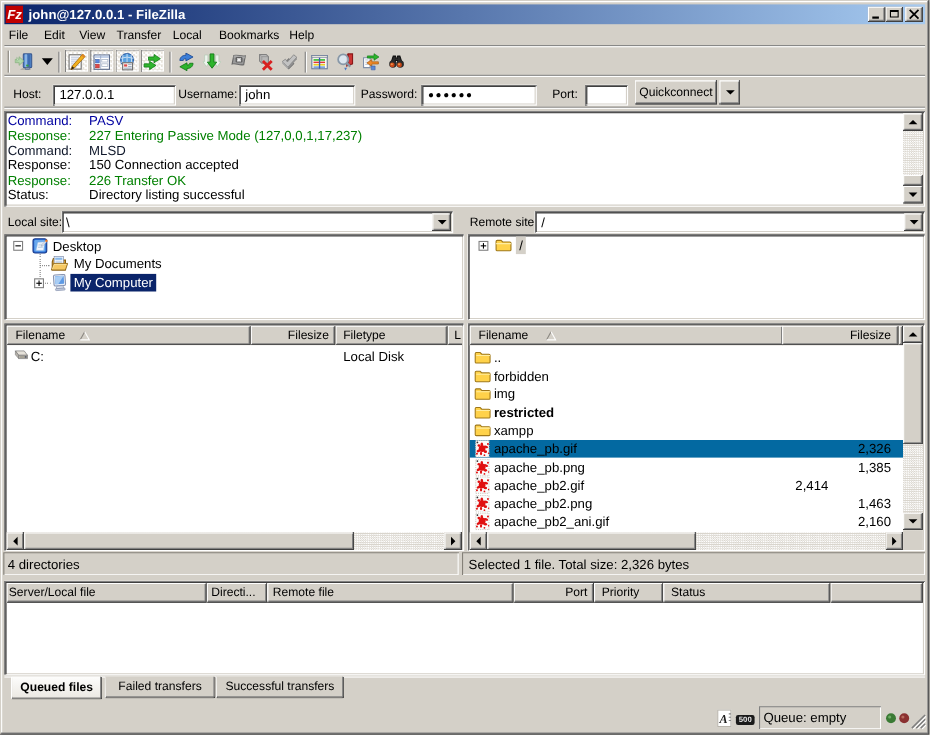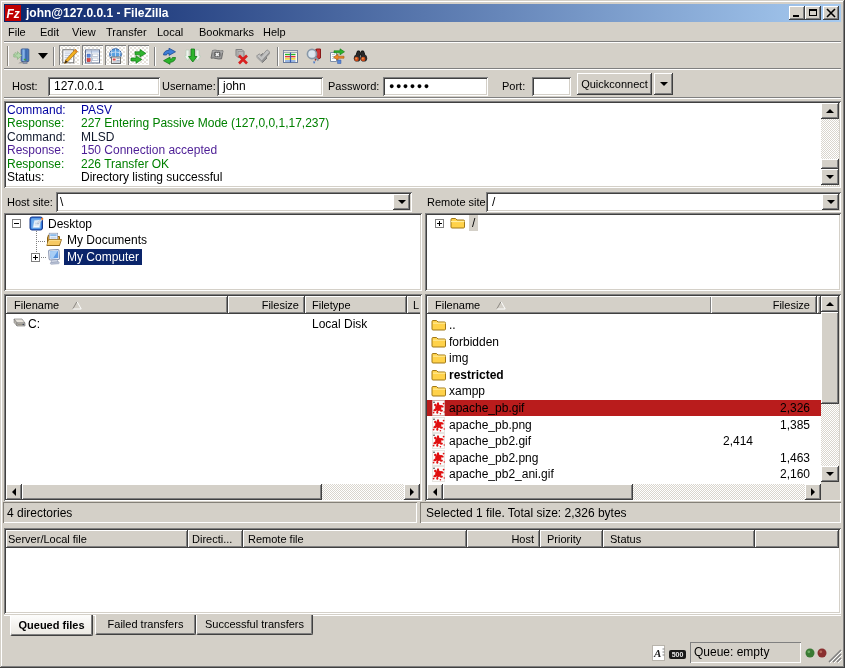--- a/index.html
+++ b/index.html
@@ -187,37 +187,37 @@
   <div class="abs raised" style="left:650px;top:2px;width:19px;height:22px;background:#d4d0c8;"></div>
   <div class="abs tri-dn" style="left:656px;top:11px;"></div>
 </div>
 <div class="abs groove-h" style="left:4px;top:97px;width:837px;"></div>
 
 <div class="abs sunken white" style="left:4px;top:101px;width:837px;height:87px;"></div>
 <div class="abs" id="log" style="left:7px;top:104px;width:815px;height:81px;line-height:13.4px;">
   <div style="color:#0000a0;"><span class="loglab">Command:</span>PASV</div>
   <div style="color:#008000;"><span class="loglab">Response:</span>227 Entering Passive Mode (127,0,0,1,17,237)</div>
   <div style="color:#0f172a;"><span class="loglab">Command:</span>MLSD</div>
-  <div style="color:#4c1d95;"><span class="loglab">Response:</span>150 Connection accepted</div>
+  <div style="color:#000000;"><span class="loglab">Response:</span>150 Connection accepted</div>
   <div style="color:#008000;"><span class="loglab">Response:</span>226 Transfer OK</div>
   <div style="color:#000;"><span class="loglab">Status:</span>Directory listing successful</div>
 </div>
 <style>.loglab{display:inline-block;width:74px;}</style>
 
 <div class="abs trough" style="left:821px;top:103px;width:18px;height:83px;" id="logsb">
   <div class="abs sbbtn" style="left:0;top:0;width:18px;height:16px;">
       <div class="tri-up"></div>
     </div>
   <div class="abs thumb" style="left:0;top:56px;width:18px;height:10px;"></div>
   <div class="abs sbbtn" style="left:0;top:66px;width:18px;height:16px;">
       <div class="tri-dn"></div>
     </div>
 </div>
 
-<div class="abs" style="left:7px;top:192px;height:20px;line-height:20px;font-size:11px;">Host site:</div>
+<div class="abs" style="left:7px;top:192px;height:20px;line-height:20px;font-size:11px;">Local site:</div>
 <div class="abs sunken white" style="left:56px;top:192px;width:356px;height:20px;"></div>
 <div class="abs" style="left:60px;top:192px;height:20px;line-height:20px;">\</div>
 <div class="abs sbbtn" style="left:393px;top:194px;width:17px;height:16px;">
     <div class="tri-dn"></div>
   </div>
 
 <div class="abs sunken white" style="left:4px;top:213px;width:418px;height:78px;"></div>
 <div class="abs" id="localtree" style="left:6px;top:215px;width:411px;height:74px;">
 
   <div class="abs" style="left:30px;top:16px;width:1px;height:27px;background:repeating-linear-gradient(to bottom,#808080 0 1px,transparent 1px 2px);"></div>
@@ -353,21 +353,21 @@
       </svg>
       <span class="abs" style="left:22px;top:0;height:16px;line-height:16px;">restricted</span>
     </div>
   <div class="abs" style="left:0;top:69.4px;width:394px;height:16px;">
       <svg class="abs icn" style="left:4px;top:0px;" width="16" height="16" viewBox="0 0 16 16">
         <path d="M1 4.5 C1 3.9 1.4 3.5 2 3.5 L5.5 3.5 L7 5 L13.5 5 C14.2 5 14.5 5.4 14.5 6 L14.5 12 C14.5 12.6 14.1 13 13.5 13 L2 13 C1.4 13 1 12.6 1 12 Z" fill="#ffd24a" stroke="#a07818"></path>
         <path d="M2 6.2 L14.5 6.2" stroke="#ffeda0" stroke-width="1"></path>
       </svg>
       <span class="abs" style="left:22px;top:0;height:16px;line-height:16px;">xampp</span>
     </div>
-  <div class="abs" style="left:0;top:86.0px;width:394px;height:16px;background:#b91c1c;">
+  <div class="abs" style="left:0;top:86.0px;width:394px;height:16px;background:#0369a1;">
       <svg class="abs icn" style="left:4px;top:0px;" width="16" height="16" viewBox="0 0 16 16">
         <rect x="1.5" y="0.5" width="12" height="15" fill="#fbfbfa"></rect>
         <rect x="1.5" y="0.5" width="12" height="15" fill="none" stroke="#d0ccc4" stroke-width="1" stroke-dasharray="1,1"></rect>
         <g fill="#e01010">
           <circle cx="7.3" cy="7.8" r="3.1"></circle>
           <ellipse cx="7" cy="4.2" rx="1.2" ry="2"></ellipse>
           <ellipse cx="10.8" cy="6.2" rx="2" ry="1.1" transform="rotate(20 10.8 6.2)"></ellipse>
           <ellipse cx="10.3" cy="10.6" rx="1.5" ry="1.2"></ellipse>
           <ellipse cx="4.2" cy="9.8" rx="2" ry="1.2" transform="rotate(-25 4.2 9.8)"></ellipse>
           <ellipse cx="6.3" cy="12.2" rx="1" ry="1.6"></ellipse>
@@ -492,21 +492,21 @@
 </div>
 
 <div class="abs" style="left:420px;top:502px;width:421px;height:21px;box-shadow:inset 1px 1px 0 #848078, inset -1px -1px 0 #fff;"></div>
 <div class="abs" style="left:426px;top:504px;width:410px;height:18px;line-height:18px;">Selected 1 file. Total size: 2,326 bytes</div>
 
 <div class="abs sunken white" style="left:4px;top:528px;width:837px;height:86px;"></div>
 <div class="abs" id="qheader" style="left:6px;top:530px;width:833px;height:18px;">
   <div class="cell hdrbtn" style="left:0;width:182px;padding-left:2px;">Server/Local file</div>
   <div class="cell hdrbtn" style="left:182px;width:55px;padding-left:4px;">Directi...</div>
   <div class="cell hdrbtn" style="left:237px;width:224px;padding-left:5px;">Remote file</div>
-  <div class="cell hdrbtn" style="left:461px;width:73px;text-align:right;padding-right:6px;">Host</div>
+  <div class="cell hdrbtn" style="left:461px;width:73px;text-align:right;padding-right:6px;">Port</div>
   <div class="cell hdrbtn" style="left:534px;width:63px;padding-left:7px;">Priority</div>
   <div class="cell hdrbtn" style="left:597px;width:152px;padding-left:7px;">Status</div>
   <div class="cell hdrbtn" style="left:749px;width:84px;"></div>
 </div>
 
 <div class="abs" id="tabs" style="left:4px;top:615px;width:837px;height:24px;">
   <div class="abs" style="left:0;top:0;width:837px;height:1px;background:#fff;"></div>
   <div class="abs tab tabactive" style="left:6px;top:0px;width:83px;height:21px;font-weight:bold;">Queued files</div>
   <div class="abs tab" style="left:91px;top:0px;width:101px;height:20px;">Failed transfers</div>
   <div class="abs tab" style="left:192px;top:0px;width:117px;height:20px;">Successful transfers</div>

